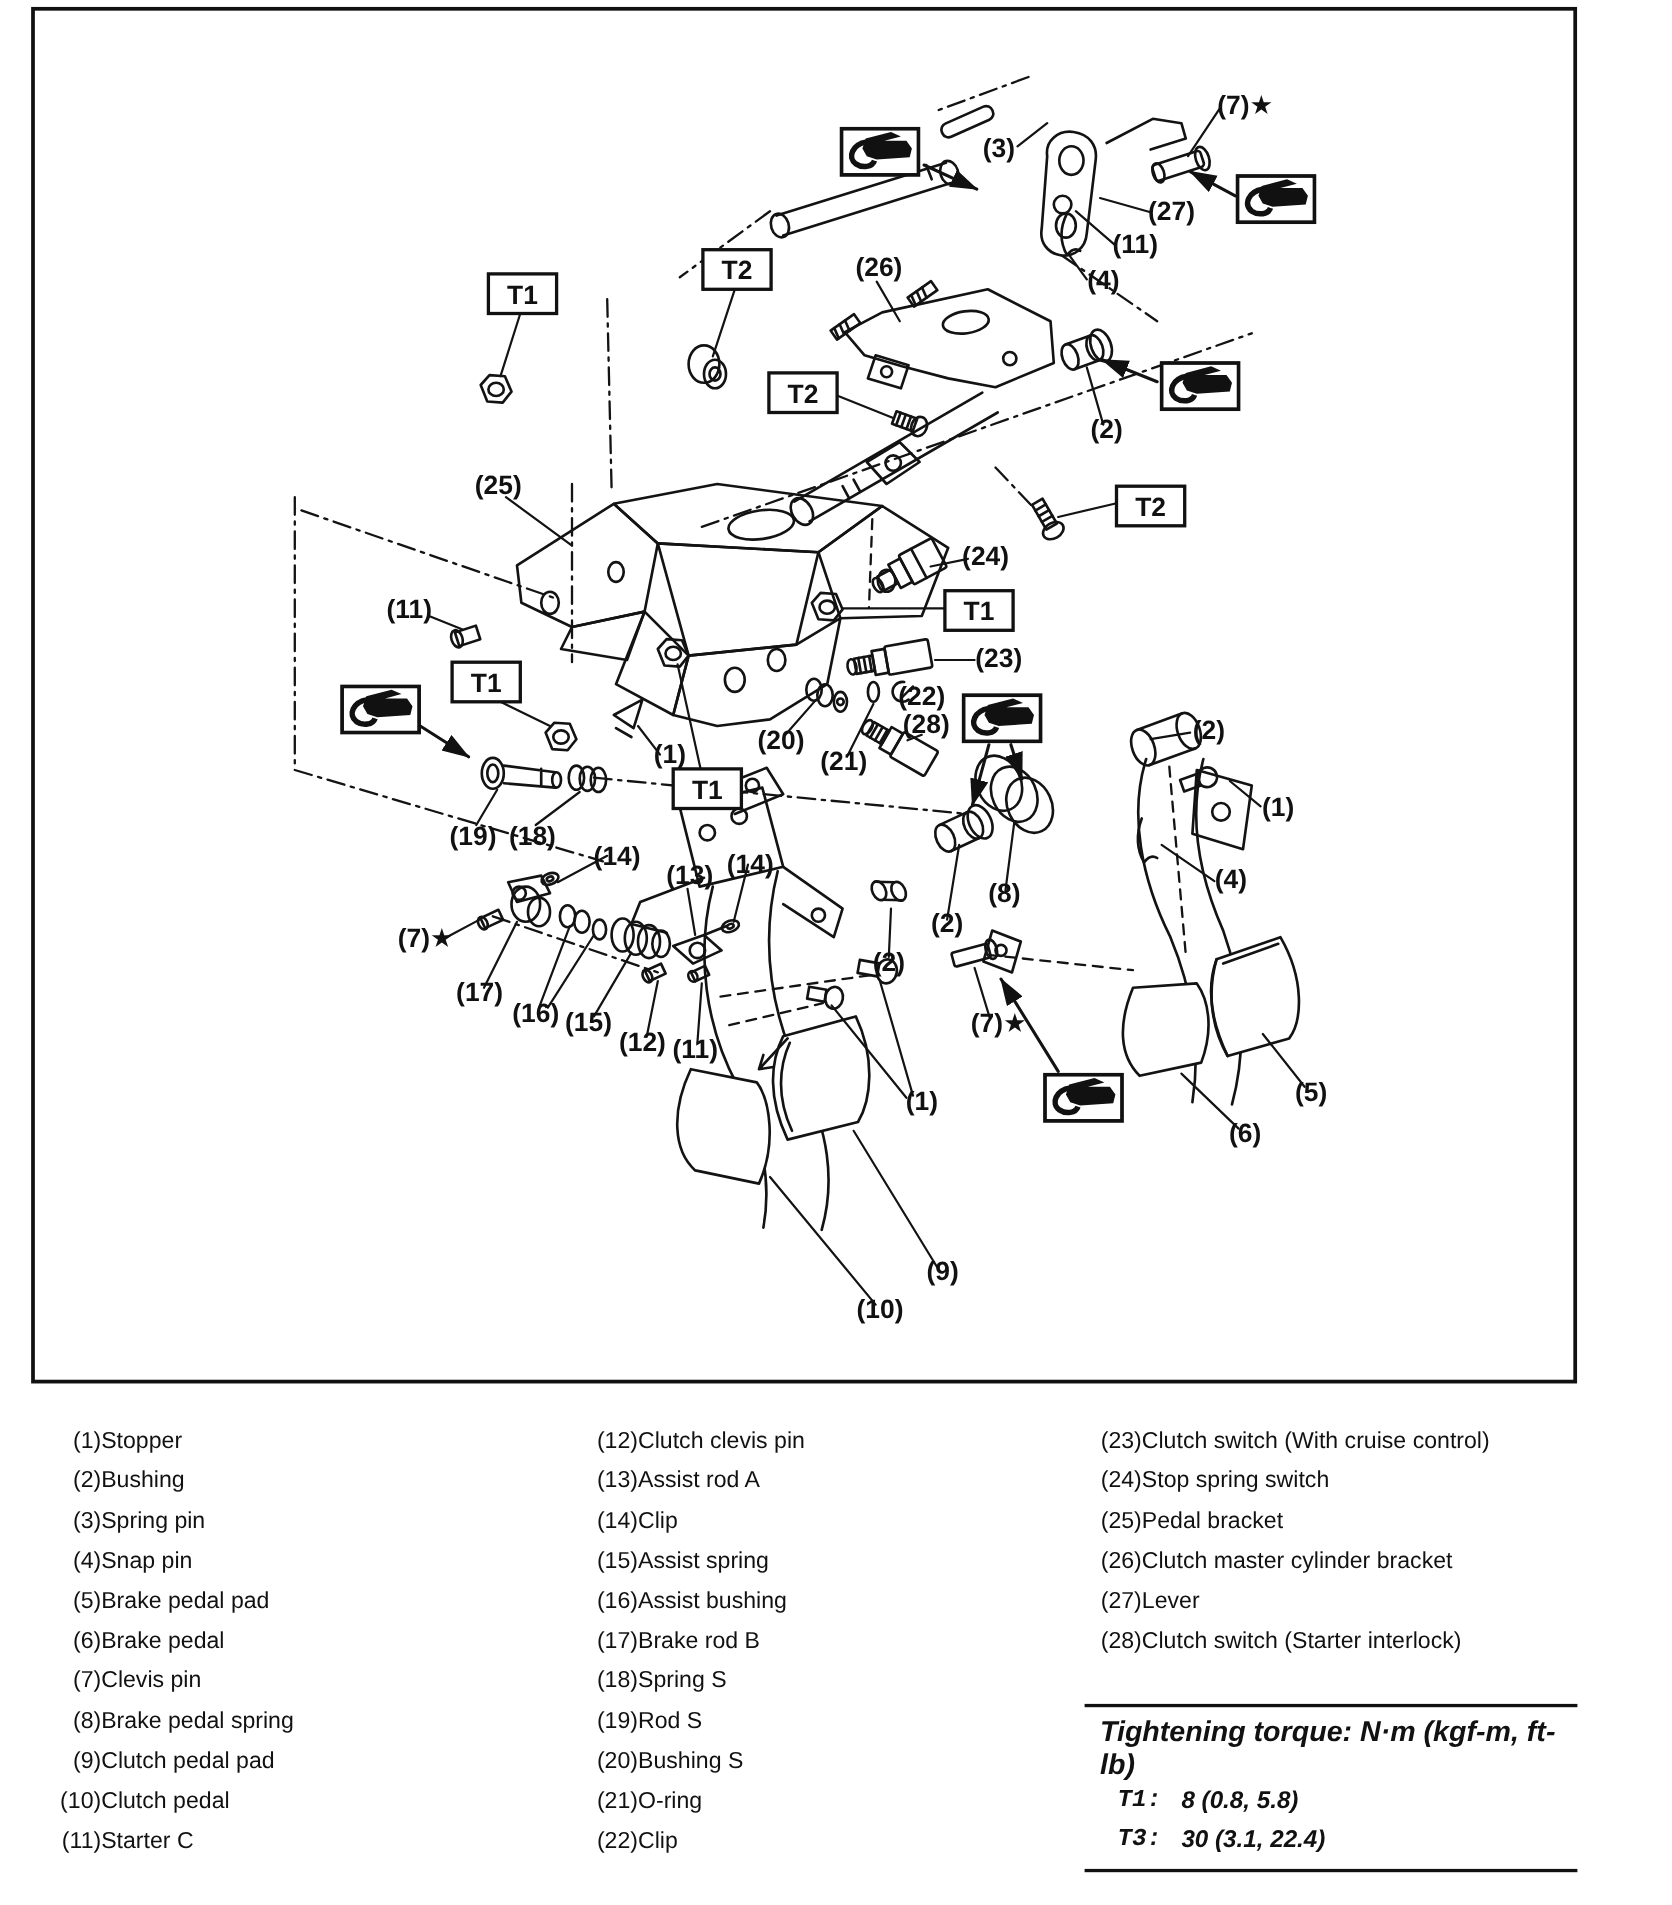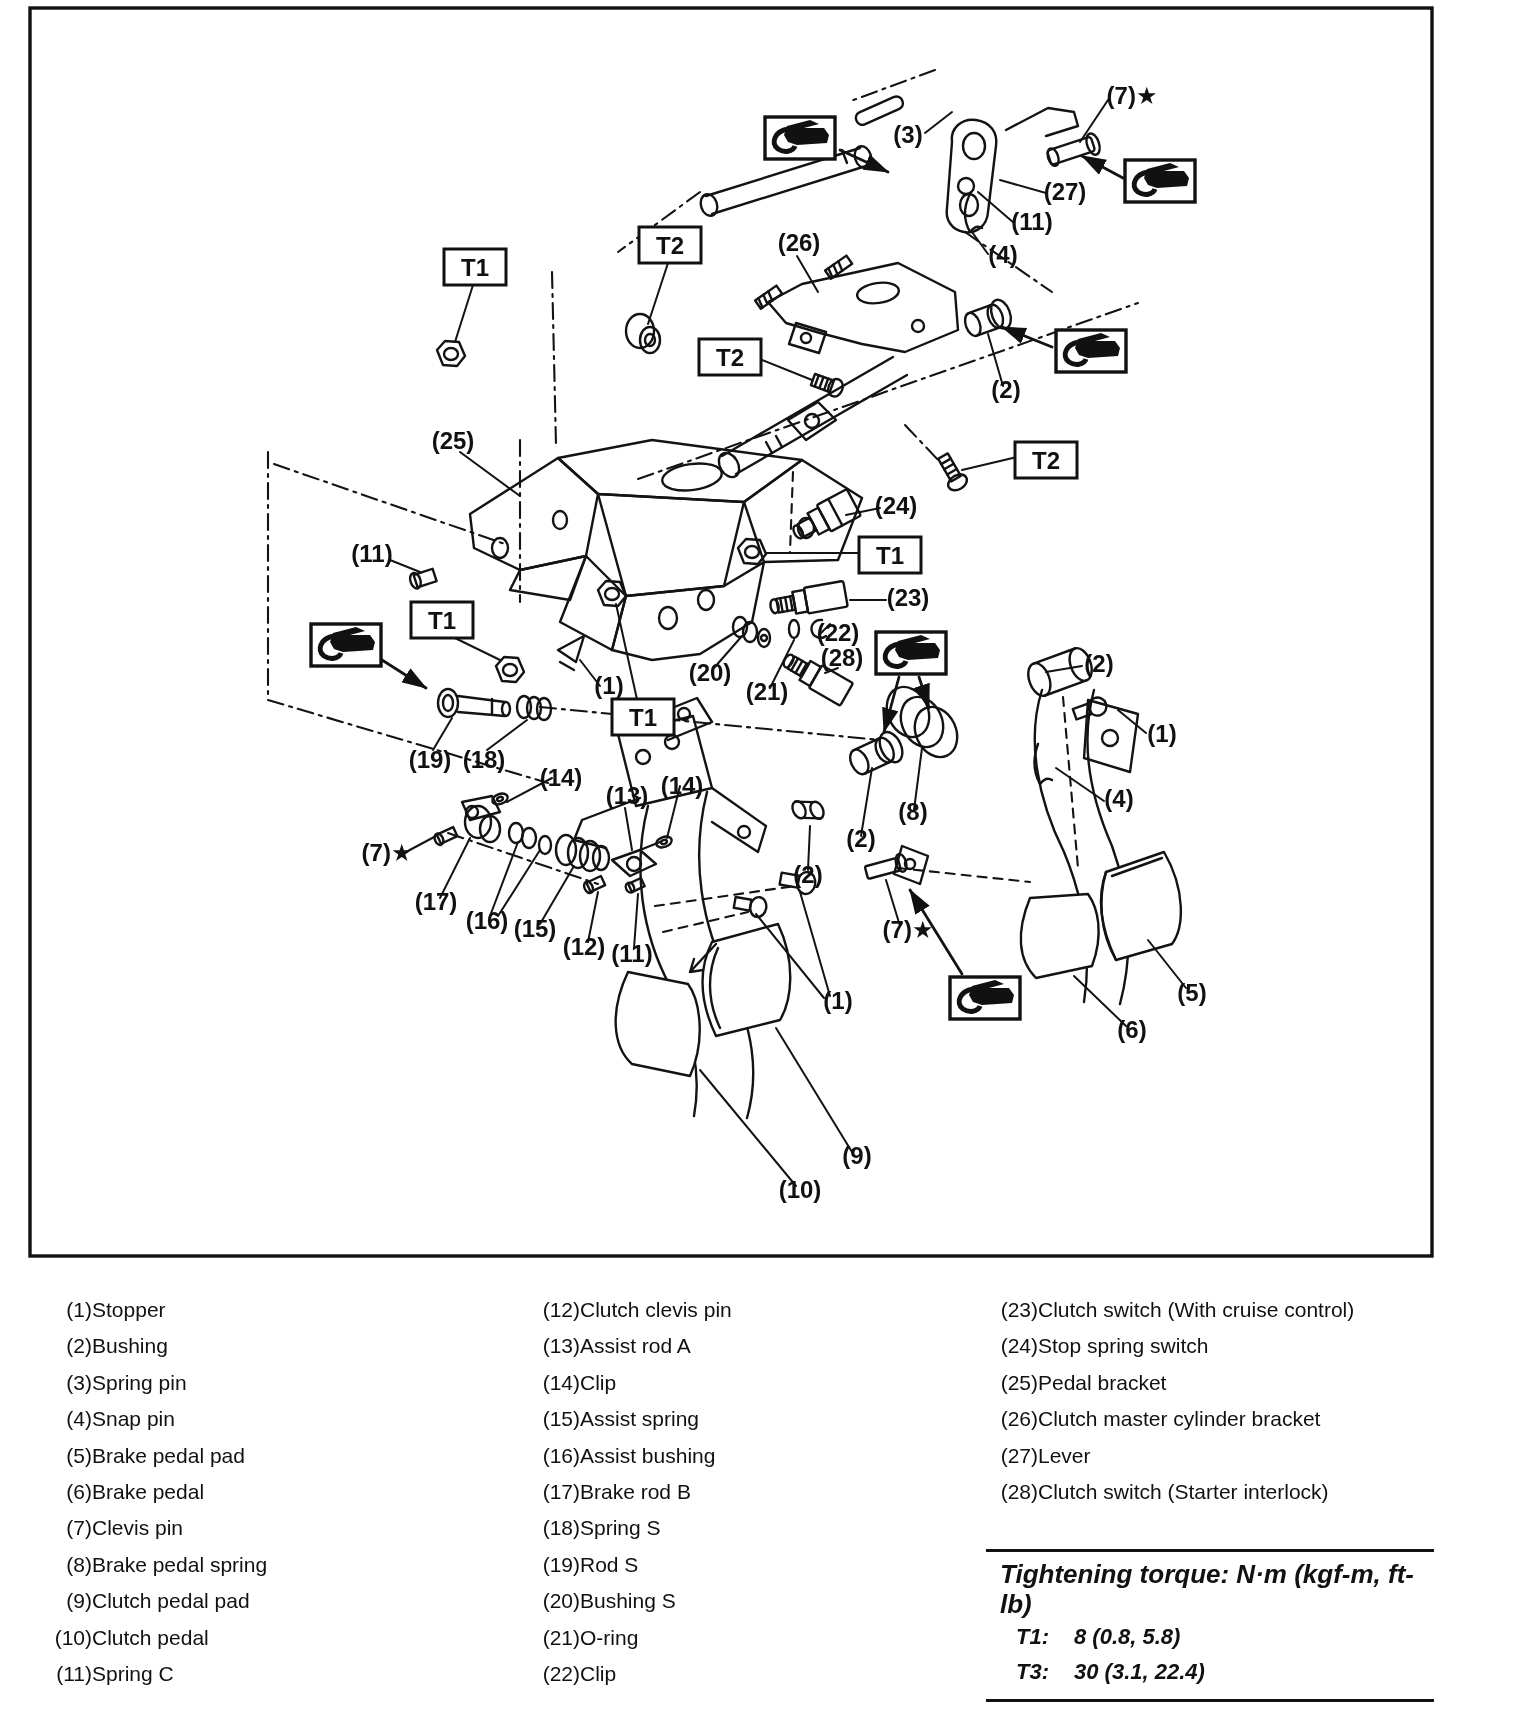--- a/index.html
+++ b/index.html
@@ -15,21 +15,21 @@
   .callout{font:bold 24px "Liberation Sans","DejaVu Sans",sans-serif;fill:#111;text-anchor:middle;stroke:none;}
   .tbox{fill:#fff;stroke:#111;stroke-width:3;}
   .parts-col{position:absolute;font-size:21px;line-height:36.4px;white-space:nowrap;}
   .prow{display:flex;}
   .pnum{display:inline-block;width:52px;text-align:right;flex:0 0 52px;}
   .pname{margin-left:0;}
   .torque{position:absolute;left:986px;top:1549px;width:448px;
           border-top:3px solid #111;border-bottom:3px solid #111;padding:7px 0 10px 0;}
   .ttitle{font-style:italic;font-weight:bold;font-size:26px;padding-left:14px;line-height:30px;}
   .trow{display:flex;font-style:italic;font-weight:bold;font-size:22px;line-height:35px;}
-  .tid{margin-left:30px;width:48px;}
+  .tid{margin-left:30px;width:48px;font-family:Liberation Mono, monospace;}
   .tval{margin-left:10px;}
 </style>
 </head>
 <body>
 
 <div class="page">
 
   <svg width="1520" height="1732" viewBox="0 0 1520 1732">
     <defs>
       <marker id="ah" markerWidth="12" markerHeight="9" refX="8.5" refY="3" orient="auto">
@@ -461,21 +461,21 @@
       <div class="prow">
         <span class="pnum">(9)</span>
         <span class="pname">Clutch pedal pad</span>
       </div>
       <div class="prow">
         <span class="pnum">(10)</span>
         <span class="pname">Clutch pedal</span>
       </div>
       <div class="prow">
         <span class="pnum">(11)</span>
-        <span class="pname">Spring C</span>
+        <span class="pname">Starter C</span>
       </div>
     </div>
   <div class="parts-col" style="left:528px;top:1292px;">
       <div class="prow">
         <span class="pnum">(12)</span>
         <span class="pname">Clutch clevis pin</span>
       </div>
       <div class="prow">
         <span class="pnum">(13)</span>
         <span class="pname">Assist rod A</span>

